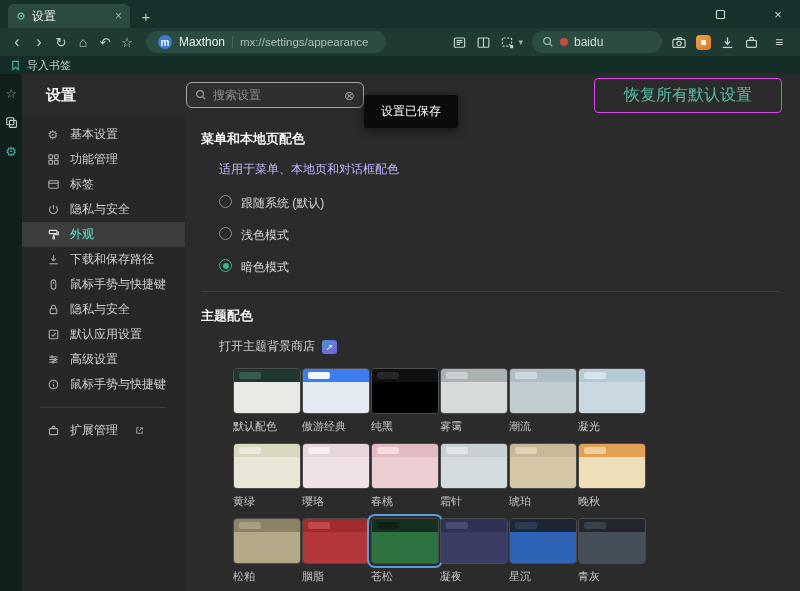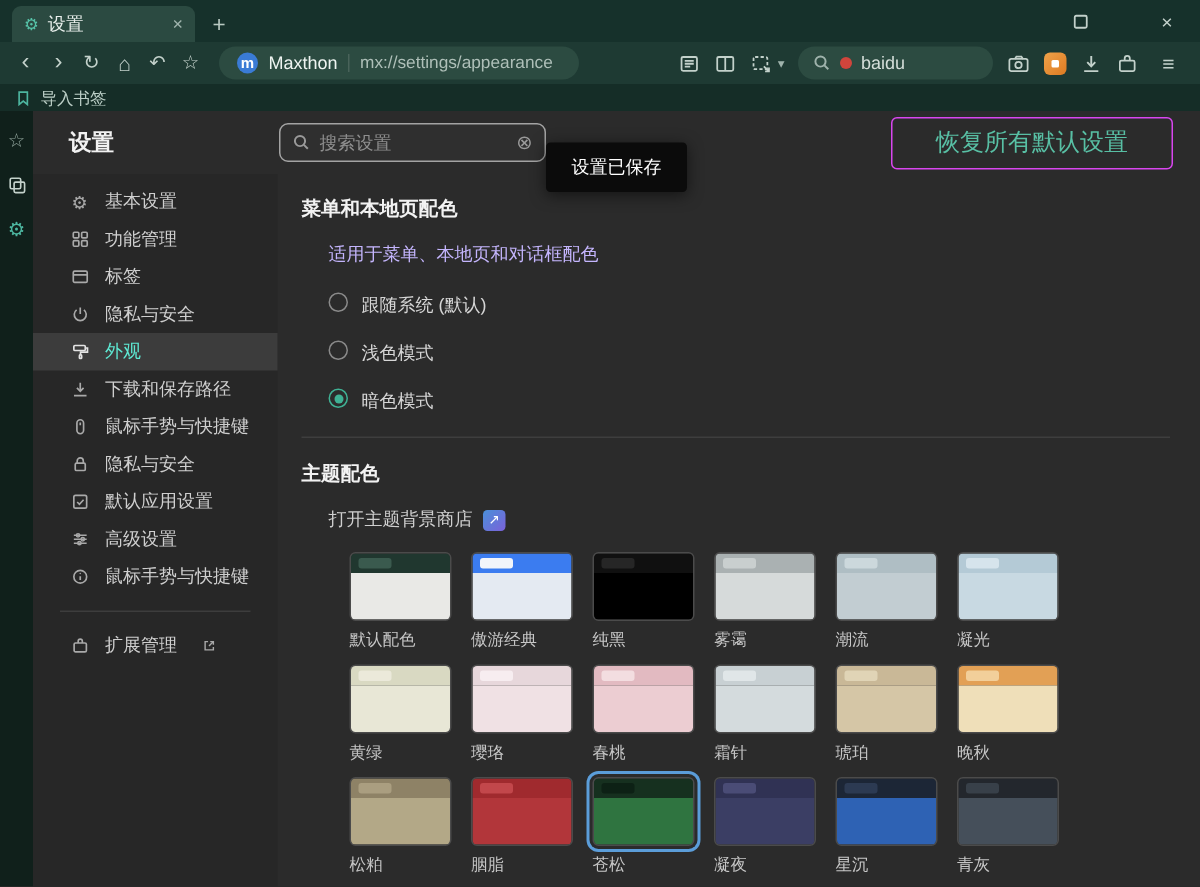--- a/index.html
+++ b/index.html
@@ -82,21 +82,21 @@
   .sec-sub { font-size:12px; color:#c4b5fd; margin:0 0 17px 18px; }
   .radio-row { display:flex; gap:9px; margin:0 0 15px 18px; font-size:12px; color:#d6d6d6; }
   .radio { width:13px; height:13px; border:1.5px solid #8a8a8a; border-radius:50%; position:relative; flex:none; }
   .radio-row.selected .radio { border-color:#3fb194; }
   .radio-row.selected .radio::after { content:""; position:absolute; inset:2.5px; background:#3fb194; border-radius:50%; }
   .hr { border-top:1px solid #3e3e3e; margin:6px 0 15px; }
   .store-row { display:flex; align-items:center; gap:7px; margin:0 0 13px 18px; font-size:12px; color:#cfcfcf; }
   .store-ic { width:15px; height:14px; border-radius:3px; background:linear-gradient(135deg,#4a90d9,#7b61d9);
               color:#fff; font-size:9px; display:flex; align-items:center; justify-content:center; }
 
-  .grid { display:grid; grid-template-columns:repeat(6,68px); gap:9px 13px; margin-left:32px; }
+  .grid { display:grid; grid-template-columns:repeat(6,68px); gap:9px 1px; margin-left:32px; }
   .tile { width:68px; }
   .thumb { height:46px; border:1px solid #4b4b4b; border-radius:4px; position:relative; overflow:hidden; background:#333; }
   .bar { height:13px; }
   .mtab { position:absolute; top:3px; left:5px; width:22px; height:7px; border-radius:2px; }
   .pbody { position:absolute; top:13px; left:0; right:0; bottom:0; }
   .tex-dark  { background-image:radial-gradient(rgba(0,0,0,.12) 1px,transparent 1.2px); background-size:4px 4px; }
   .tex-light { background-image:radial-gradient(rgba(255,255,255,.14) 1px,transparent 1.2px); background-size:4px 4px; }
   .tname { font-size:11px; color:#c6c6c6; margin-top:5px; }
   svg { display:block; }
 </style>

